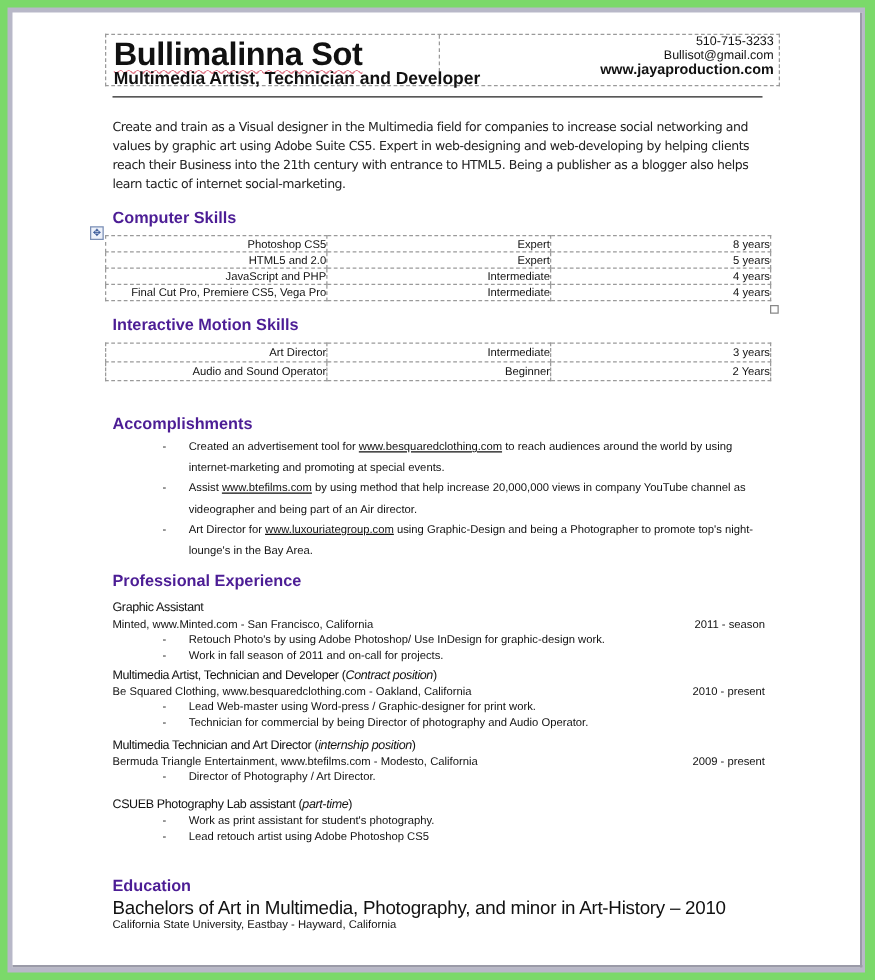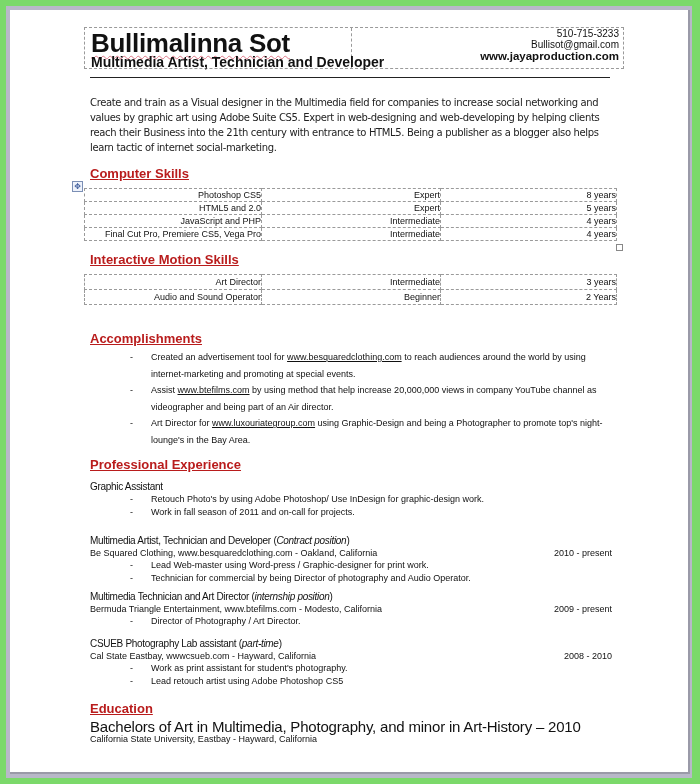--- a/index.html
+++ b/index.html
@@ -37,21 +37,21 @@
   .contact { position: absolute; right: 4px; top: 0; text-align: right; font-size: 10px; line-height: 11px; }
   .contact .web { font-size: 11.5px; font-weight: bold; line-height: 13px; }
   .rule { position: absolute; left: 90px; top: 77px; width: 520px; height: 0; border-top: 1.5px solid #222; }
 
   .summary {
     position: absolute; left: 90px; top: 95px; width: 530px;
     font-family: "DejaVu Sans", sans-serif; font-size: 10px; line-height: 15px; color: #222;
     letter-spacing: -0.35px;
   }
   h2 {
-    margin: 0; position: absolute; left: 90px; font-size: 13px; font-weight: bold; color: #b91c1c; text-decoration: underline;
+    margin: 0; position: absolute; left: 90px; font-size: 13px; font-weight: bold; color: #4c1d95;
   }
   .move-handle {
     position: absolute; left: 72px; top: 181px; width: 9px; height: 9px;
     border: 1px solid #7b8fb5; background: #eef2fb; font-size: 8px; line-height: 9px;
     text-align: center; color: #3a5a9a;
   }
   .resize-handle { position: absolute; left: 616px; top: 244px; width: 5px; height: 5px; border: 1px solid #888; background: #fff; }
 
   table.skills {
     position: absolute; left: 84px; width: 532px; border-collapse: collapse;
@@ -168,40 +168,40 @@
   <div class="bl-item">
     <span class="dash">-</span>
     <span>Art Director for </span><a class="lnk">www.luxouriategroup.com</a><span>  using Graphic-Design  and being a Photographer to promote top's night-lounge's in the Bay Area.</span>
   </div>
 </div>
 
 <h2 style="top:457px;">Professional Experience</h2>
 
 <div class="job" style="top:480px;">
   <div class="title"><span>Graphic Assistant</span></div>
+  <div class="org"><span>Minted, www.Minted.com  - San Francisco, California</span><span class="date">2011 - season</span></div>
   <div class="pt"><span class="dash">-</span><span>Retouch Photo's by using  Adobe Photoshop/  Use InDesign for graphic-design  work.</span></div>
   <div class="pt"><span class="dash">-</span><span>Work in fall season of 2011 and on-call for projects.</span></div>
 </div>
 
 <div class="job" style="top:534px;">
   <div class="title"><span>Multimedia Artist, Technician and Developer (</span><i>Contract position</i>)</div>
   <div class="org"><span>Be Squared Clothing, www.besquaredclothing.com - Oakland, California</span><span class="date">2010 - present</span></div>
   <div class="pt"><span class="dash">-</span><span>Lead Web-master  using Word-press  / Graphic-designer for print work.</span></div>
   <div class="pt"><span class="dash">-</span><span>Technician for commercial by being Director of photography  and Audio Operator.</span></div>
 </div>
 
 <div class="job" style="top:590px;">
   <div class="title"><span>Multimedia Technician and Art Director (</span><i>internship position</i>)</div>
   <div class="org"><span>Bermuda  Triangle Entertainment, www.btefilms.com  - Modesto,  California</span><span class="date">2009 - present</span></div>
   <div class="pt"><span class="dash">-</span><span>Director  of Photography / Art Director.</span></div>
 </div>
 
 <div class="job" style="top:637px;">
   <div class="title"><span>CSUEB Photography Lab assistant (</span><i>part-time</i>)</div>
-  <div class="org"><span>Cal State Eastbay, wwwcsueb.com - Hayward,  California</span><span class="date">2008 - 2010</span></div>
   <div class="pt"><span class="dash">-</span><span>Work as print assistant for student's photography.</span></div>
   <div class="pt"><span class="dash">-</span><span>Lead retouch artist using Adobe Photoshop CS5</span></div>
 </div>
 
 <h2 style="top:701px;">Education</h2>
 <div class="edu">
   <div class="degree">Bachelors of Art in Multimedia, Photography, and minor in Art-History – 2010</div>
   <div class="school">California State University, Eastbay - Hayward, California</div>
 </div>
 

